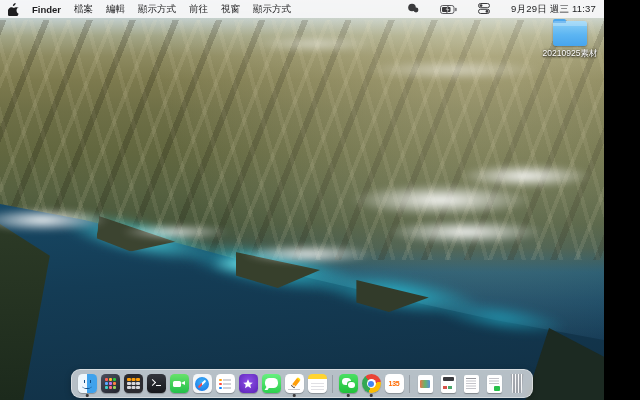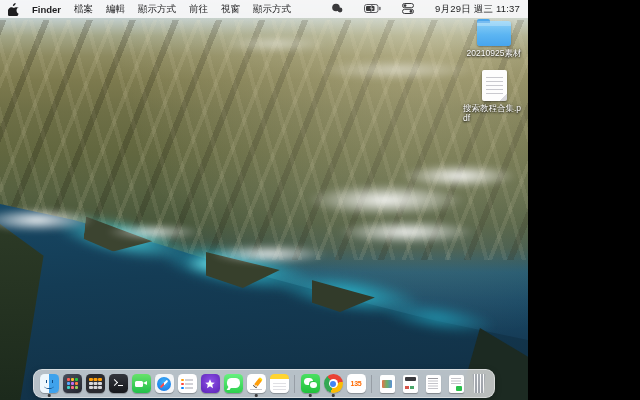--- a/index.html
+++ b/index.html
@@ -1,16 +1,16 @@
 <!DOCTYPE html>
 <html><head>
 <meta charset="utf-8">
 <style>
   html,body{margin:0;padding:0;background:#000;}
-  .screen{position:relative;width:528px;height:400px;overflow:hidden;font-family:"Liberation Sans",sans-serif;-webkit-font-smoothing:antialiased;}
+  .screen{position:relative;width:604px;height:400px;overflow:hidden;font-family:"Liberation Sans",sans-serif;-webkit-font-smoothing:antialiased;}
 
   
   .wp{position:absolute;inset:0;}
   .wp-base{position:absolute;inset:0;background:linear-gradient(180deg,
     #dce9f0 0%,#c6d4d6 4%,#a3a687 9%,#8d8a60 14%,#7d7a4e 20%,#6e6f46 28%,
     #62673f 38%,#566140 48%,#49583c 56%,#3e5547 62%,#20566e 68%,#1a4a66 75%,
     #163d58 84%,#12304a 94%,#102a40 100%);}
   .wp-ridges{position:absolute;left:0;right:0;top:5%;height:60%;
     background:repeating-linear-gradient(112deg,rgba(30,28,14,.22) 0 6px,rgba(0,0,0,0) 6px 22px,rgba(245,235,200,.10) 22px 26px,rgba(0,0,0,0) 26px 40px),
                repeating-linear-gradient(75deg,rgba(255,240,210,.08) 0 4px,rgba(0,0,0,0) 4px 18px);}
@@ -36,36 +36,36 @@
   .c4{left:20%;top:56%;width:18%;height:4%;opacity:.8;}
   .c5{left:40%;top:61%;width:22%;height:5%;opacity:.9;}
   .c6{left:64%;top:55%;width:26%;height:6%;}
   .c7{left:60%;top:15%;width:30%;height:5%;opacity:.55;}
   .c8{left:42%;top:9%;width:20%;height:4%;opacity:.5;}
 
   
   .menubar{position:absolute;top:0;left:0;right:0;height:18px;background:rgba(246,246,247,.92);
     display:flex;align-items:center;font-size:9.5px;color:#1d1d1f;padding:0 8px;box-sizing:border-box;z-index:30;}
   .mb-left{display:flex;align-items:center;gap:13px;}
-  .mb-right{margin-left:auto;display:flex;align-items:center;gap:21px;}
+  .mb-right{margin-left:auto;display:flex;align-items:flex-end;gap:21px;}
   .mi{white-space:nowrap;cursor:default;}
   .mi.bold{font-weight:bold;}
   .apple{display:flex;align-items:center;}
   .clock{white-space:nowrap;letter-spacing:.2px;}
 
   
   .dicons{position:absolute;top:21px;right:3px;width:62px;display:flex;flex-direction:column;align-items:center;z-index:20;}
   .dicon{display:flex;flex-direction:column;align-items:center;margin-bottom:11px;cursor:default;}
   .folder{width:34px;height:25px;border-radius:2px 3px 3px 3px;position:relative;
     background:linear-gradient(180deg,#8ed1f7 0%,#5cb5f2 55%,#47a5ee 100%);box-shadow:0 1px 2px rgba(0,0,0,.35);}
   .folder::before{content:"";position:absolute;top:-2.5px;left:0;width:13px;height:4px;border-radius:2px 2px 0 0;background:#4ba6ec;}
   .folder::after{content:"";position:absolute;top:0;left:0;right:0;height:5px;border-radius:2px 2px 0 0;background:rgba(255,255,255,.25);}
   .pdfpage{width:25px;height:31px;background:linear-gradient(135deg,#fdfdfd 86%,#d8d8dc 86%);border-radius:2px;position:relative;box-shadow:0 1px 2px rgba(0,0,0,.4);}
   .pdfpage i{position:absolute;top:7px;left:4px;width:17px;height:1.2px;background:#c9c9ce;box-shadow:0 4px 0 #c9c9ce,0 8px 0 #c9c9ce,0 12px 0 #c9c9ce,0 16px 0 #c9c9ce;}
-  .dlabel{margin-top:3px;font-size:8.5px;color:#fff;text-align:left;line-height:1.15;max-width:62px;
+  .dlabel{margin-top:3px;font-size:8.5px;color:#fff;text-align:right;line-height:1.15;max-width:62px;
     text-shadow:0 1px 2px rgba(0,0,0,.85),0 0 3px rgba(0,0,0,.6);word-break:break-all;}
 
   
   .dock{position:absolute;bottom:2px;left:50%;transform:translateX(-50%);height:27px;z-index:30;
     background:rgba(246,246,248,.72);border:0.5px solid rgba(255,255,255,.45);border-radius:9px;
     display:flex;align-items:center;gap:3px;padding:0 5px;backdrop-filter:blur(4px);box-shadow:0 2px 6px rgba(0,0,0,.25);}
   .dock-item{position:relative;display:flex;align-items:center;justify-content:center;width:20px;height:24px;cursor:default;}
   .dot{position:absolute;bottom:-1px;left:50%;transform:translateX(-50%);width:2.5px;height:2.5px;border-radius:50%;background:#3a3a3c;opacity:0;}
   .dock-item.running .dot{opacity:1;}
   .sep{width:1px;height:18px;background:rgba(60,60,67,.25);margin:0 2px;}
@@ -190,26 +190,20 @@
       </span>
       <span class="clock">9月29日 週三 11:37</span>
     </div>
   </header>
 
   <div class="dicons">
     <div class="dicon">
       <span class="folder"></span>
       <span class="dlabel">20210925素材</span>
     </div>
-    <div class="dicon">
-      <span class="pdfpage">
-          <i></i>
-        </span>
-      <span class="dlabel">搜索教程合集.pdf</span>
-    </div>
   </div>
 
   <div class="dock">
     <div class="dock-item running" title="Finder">
         <span class="ic finder">
           <i></i>
           <b></b>
         </span>
         <i class="dot"></i>
       </div>

